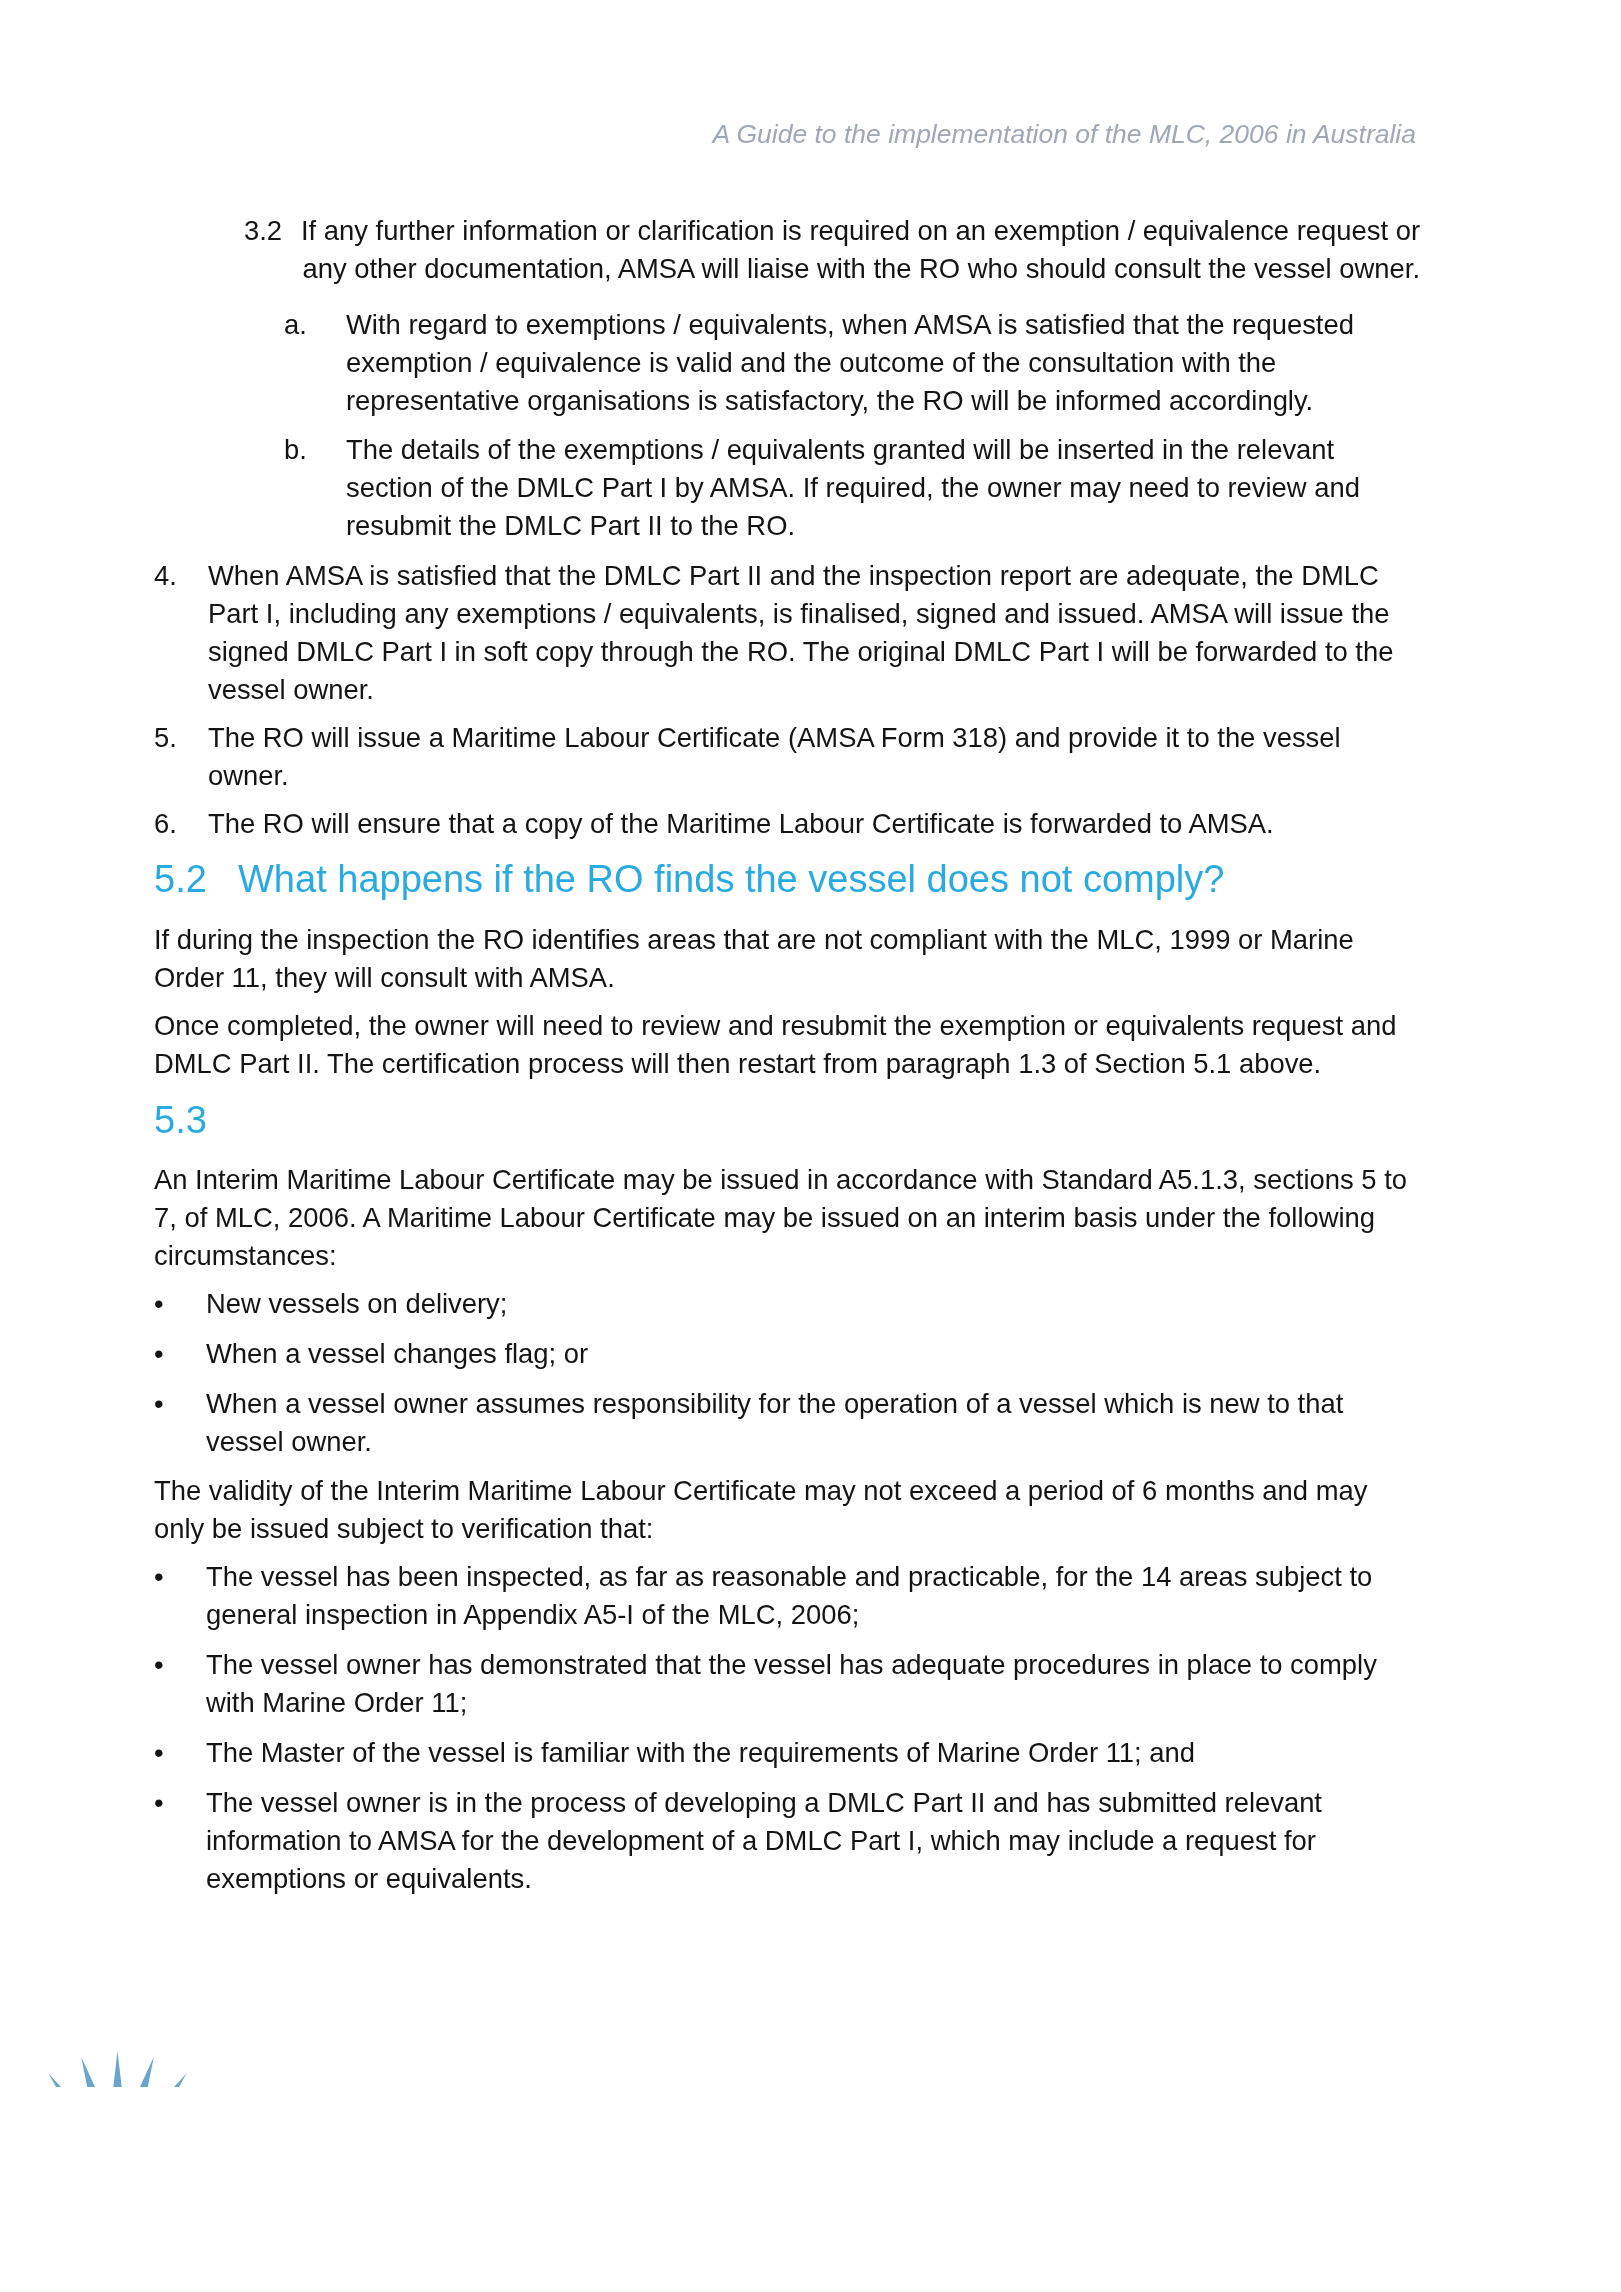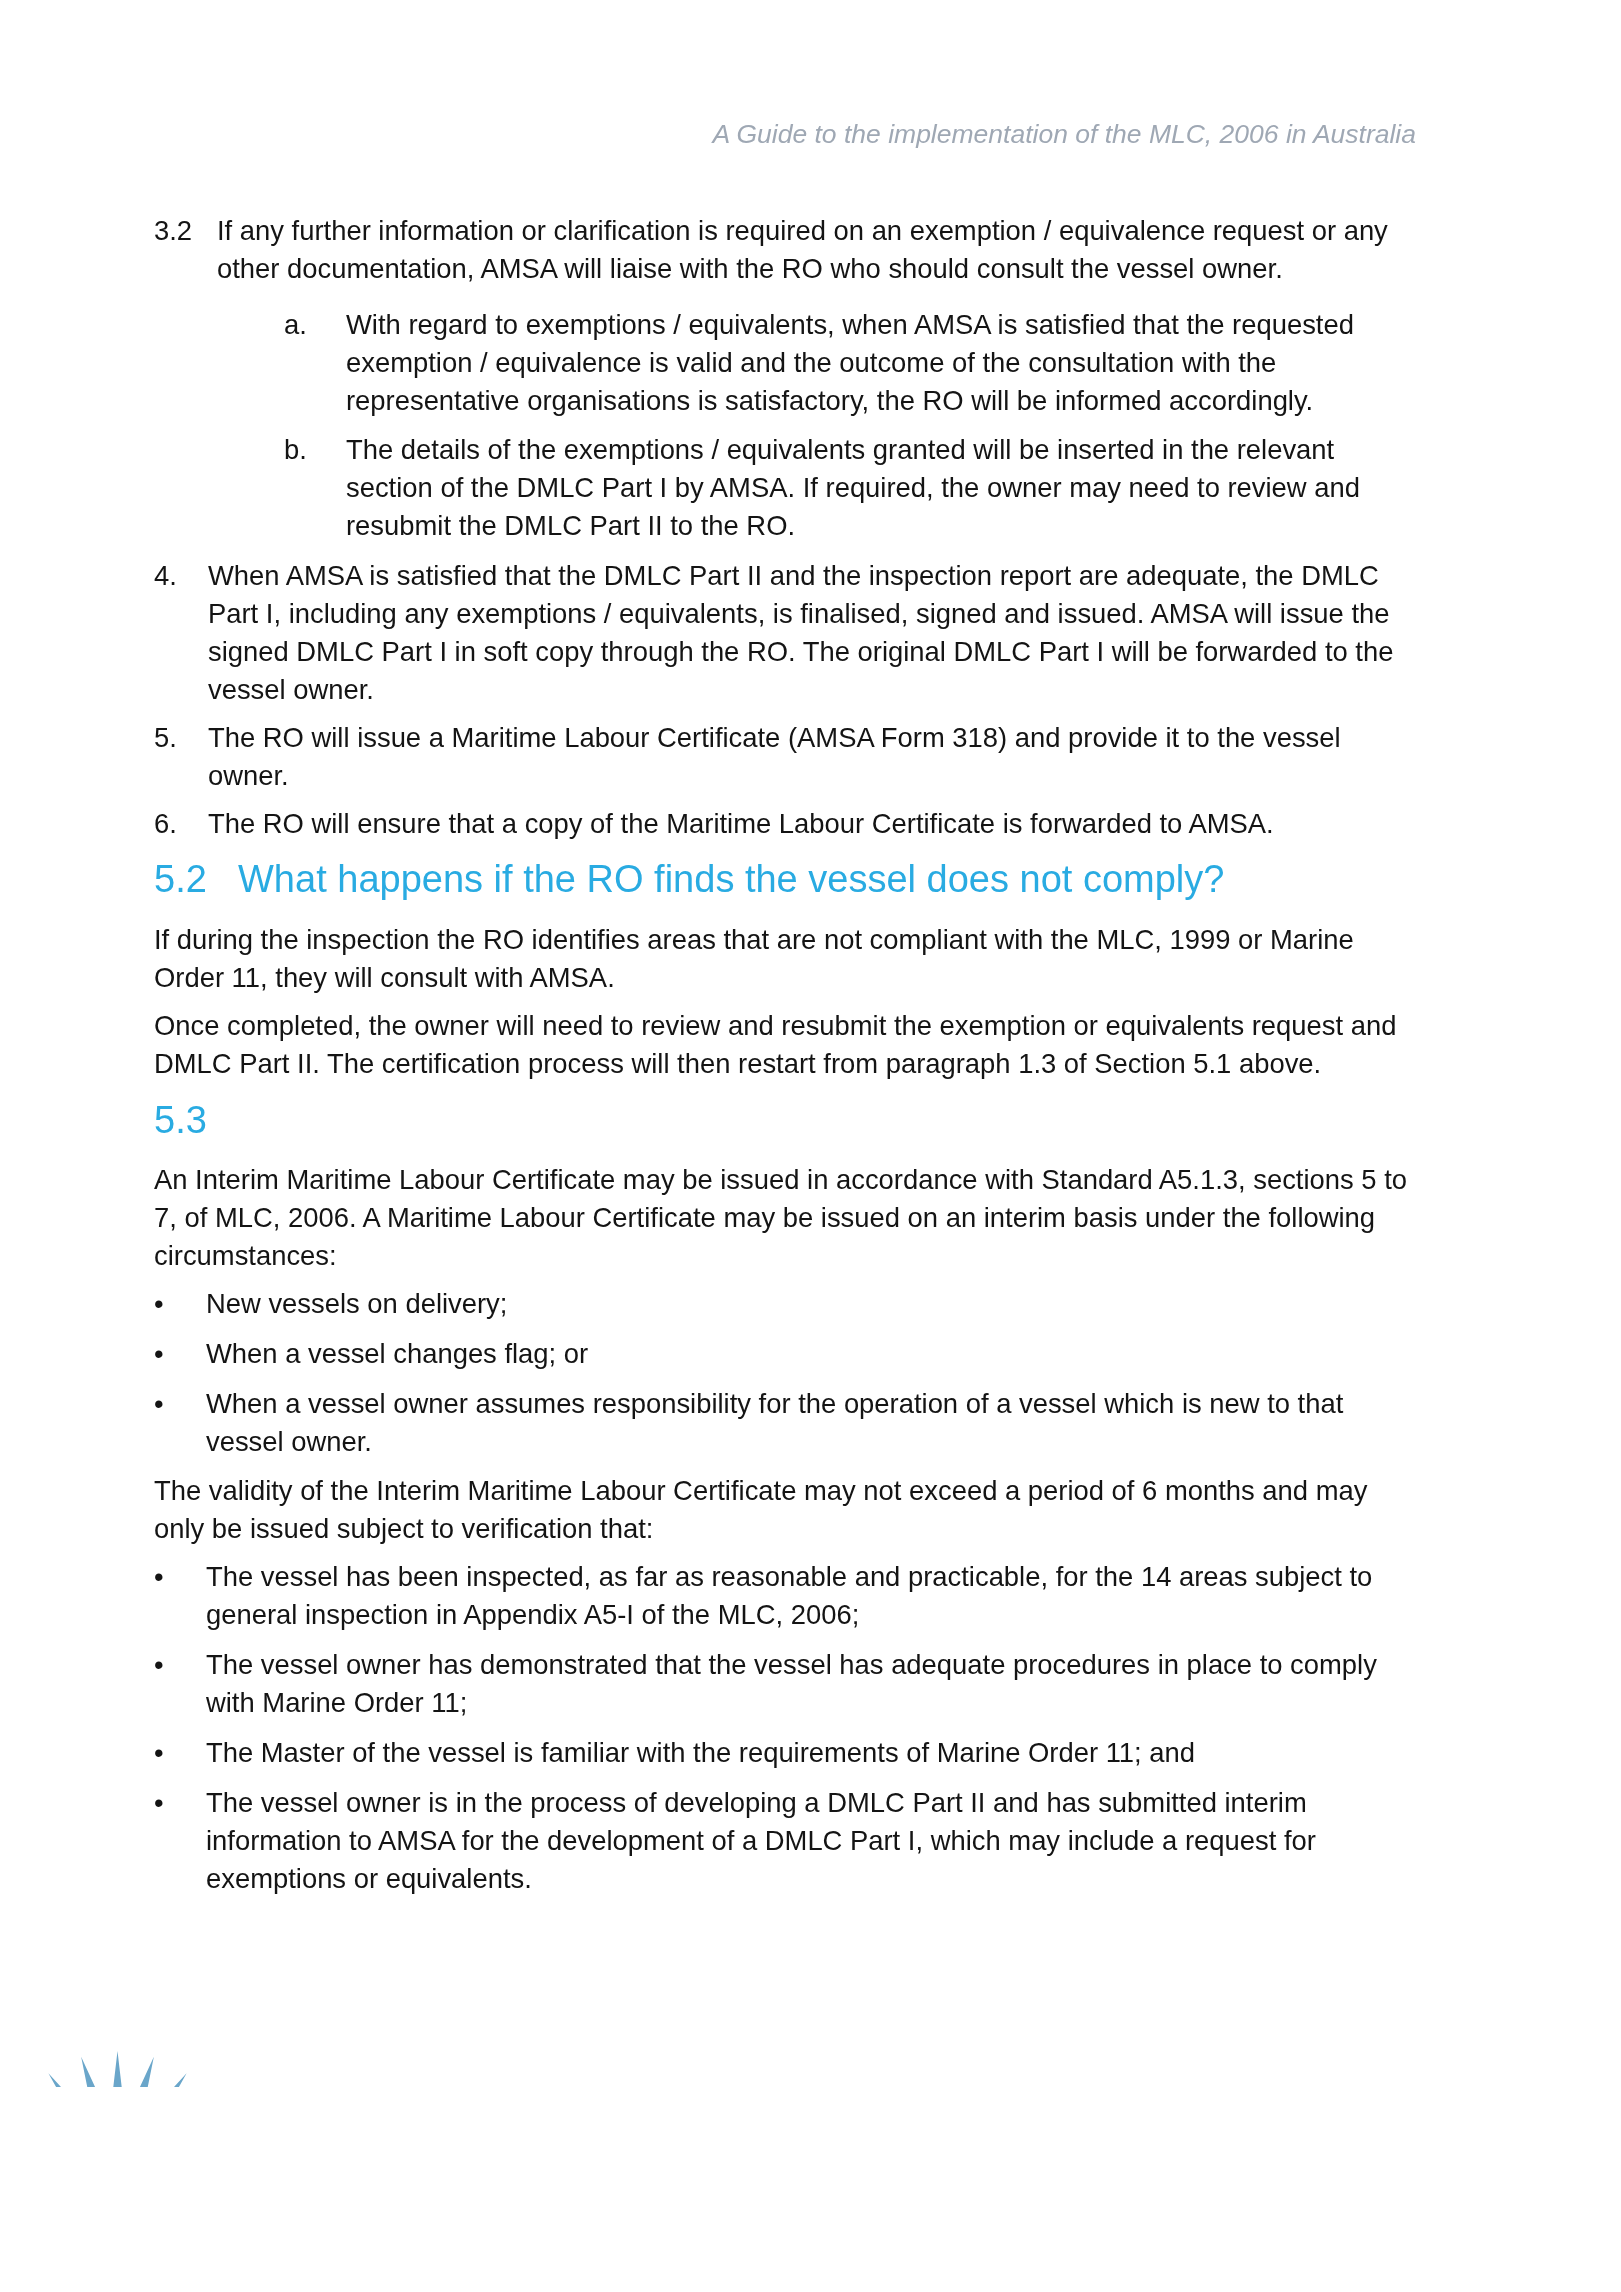--- a/index.html
+++ b/index.html
@@ -21,21 +21,21 @@
   }
   
   .content{
     position:absolute;top:212px;left:154px;width:1266px;
     font-size:27.4px;line-height:38px;
   }
   .row{display:flex;margin:0 0 9.8px 0;}
   .row .num{flex:0 0 auto;}
   .row .txt{flex:1 1 auto;}
   .lvl1 .num{width:54px;}
-  .lvl32{}
+  .lvl32{margin-left:65px;text-align:right;}
   .lvl32 .num{width:63px;}
   .sub{margin-left:130px;margin-bottom:11.8px;}
   .sub .num{width:62px;}
   .para{margin:0 0 9.8px 0;}
   .bullet{margin-bottom:11.8px;}
   .bullet .num{width:52px;}
   .heading{
     display:flex;
     margin:15.7px 0 19.6px 0;
     color:#29abe2;
@@ -136,21 +136,21 @@
     <div class="row bullet">
       <span class="num">•</span>
       <span class="txt">The vessel owner has demonstrated that the vessel has adequate procedures in place to comply with Marine Order 11;</span>
     </div>
     <div class="row bullet">
       <span class="num">•</span>
       <span class="txt">The Master of the vessel is familiar with the requirements of Marine Order 11; and</span>
     </div>
     <div class="row bullet">
       <span class="num">•</span>
-      <span class="txt">The vessel owner is in the process of developing a DMLC Part II and has submitted interim information to AMSA for the development of a DMLC Part I, which may include a request for exemptions or equivalents.</span>
+      <span class="txt">The vessel owner is in the process of developing a DMLC Part II and has submitted relevant information to AMSA for the development of a DMLC Part I, which may include a request for exemptions or equivalents.</span>
     </div>
 
   </div>
 
   <svg class="sun" viewBox="-125 -125 250 250" aria-hidden="true">
     <path id="sun-rays" fill="#6aa6ca" d="M65.7 -6.3L120.0 0.0L65.7 6.3ZM64.4 14.3L114.1 37.1L60.5 26.3ZM56.9 33.5L97.1 70.5L49.4 43.7ZM43.7 49.4L70.5 97.1L33.5 56.9ZM26.3 60.5L37.1 114.1L14.3 64.4ZM6.3 65.7L0.0 120.0L-6.3 65.7ZM-14.3 64.4L-37.1 114.1L-26.3 60.5ZM-33.5 56.9L-70.5 97.1L-43.7 49.4ZM-49.4 43.7L-97.1 70.5L-56.9 33.5ZM-60.5 26.3L-114.1 37.1L-64.4 14.3ZM-65.7 6.3L-120.0 0.0L-65.7 -6.3ZM-64.4 -14.3L-114.1 -37.1L-60.5 -26.3ZM-56.9 -33.5L-97.1 -70.5L-49.4 -43.7ZM-43.7 -49.4L-70.5 -97.1L-33.5 -56.9ZM-26.3 -60.5L-37.1 -114.1L-14.3 -64.4ZM-6.3 -65.7L-0.0 -120.0L6.3 -65.7ZM14.3 -64.4L37.1 -114.1L26.3 -60.5ZM33.5 -56.9L70.5 -97.1L43.7 -49.4ZM49.4 -43.7L97.1 -70.5L56.9 -33.5ZM60.5 -26.3L114.1 -37.1L64.4 -14.3Z"></path>
     <circle cx="0" cy="0" r="68" fill="#6aa6ca"></circle>
     <path d="M -68 4 A 68 68 0 0 1 68 4 Z" fill="#ffffff"></path>
   </svg>
 

